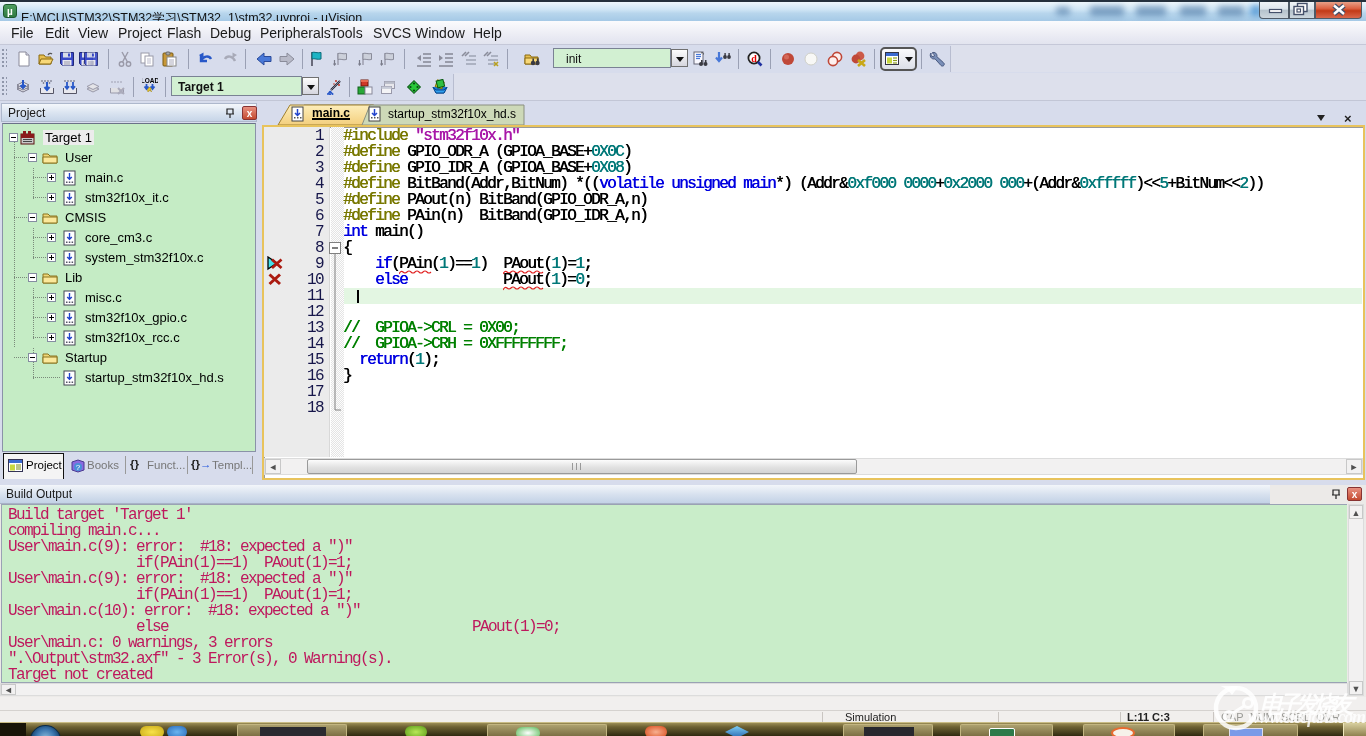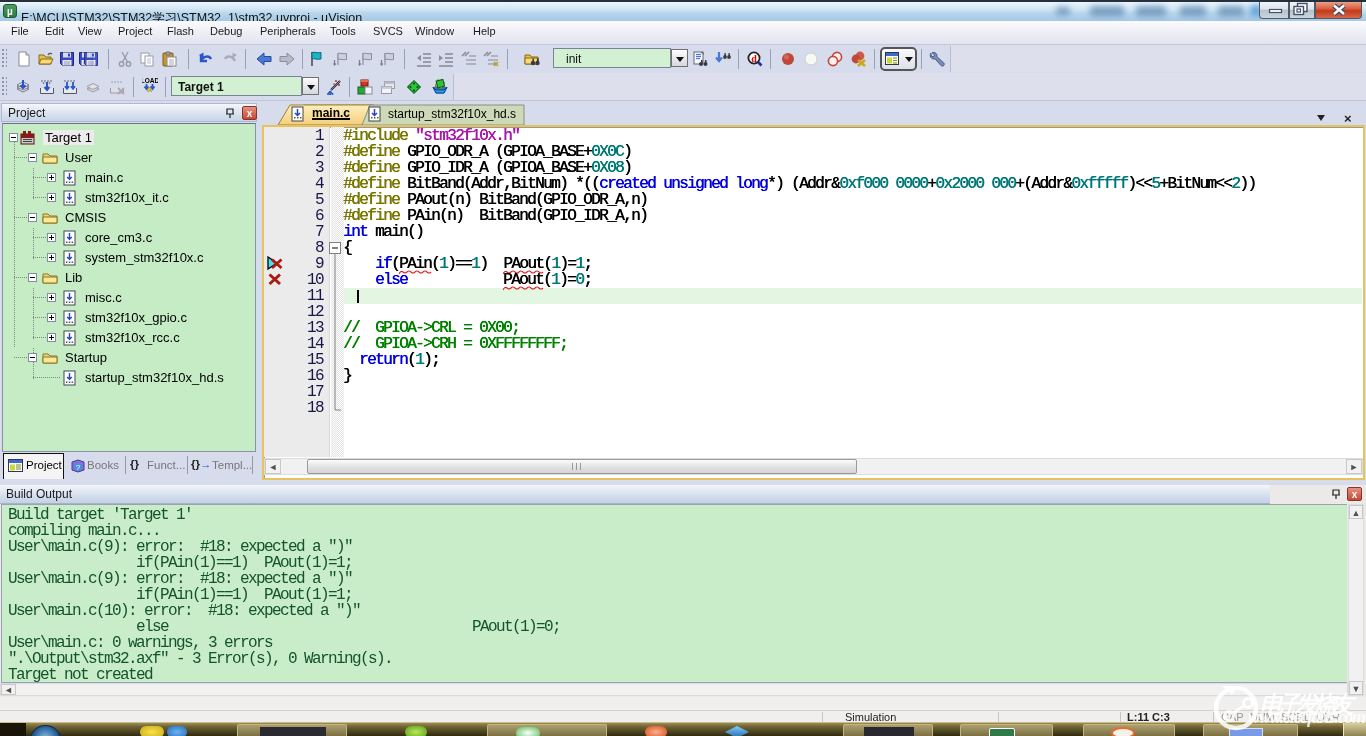--- a/index.html
+++ b/index.html
@@ -20,21 +20,21 @@
 .winbtn { top:2px; height:17px; border:1px solid #4e5a66; border-top:none; }
 #btnmin { left:1259px; width:30px; border-radius:0 0 0 4px;
   background:linear-gradient(#f0f4f7, #dce5ec 45%, #b4c2cc 50%, #ccd6dd); }
 #btnmax { left:1289px; width:26px;
   background:linear-gradient(#f0f4f7, #dce5ec 45%, #b4c2cc 50%, #ccd6dd); }
 #btnclose { left:1315px; width:47px; border-radius:0 0 4px 0;
   background:linear-gradient(#e8a088, #dd6243 40%, #c23a17 55%, #d9674b); }
 
 #menubar { left:0; top:21px; width:1366px; height:24px;
   background:linear-gradient(#fbfbfd, #e9eaf3 70%, #e2e4ef); border-bottom:1px solid #c5c8d8; }
-.menuitem { top:4px; font-size:11px; color:#1a1a1a; }
+.menuitem { top:4px; font-size:14px; color:#1a1a1a; }
 
 #toolbar1 { left:0; top:45px; width:1366px; height:28px; background:#d7dcec; }
 #toolbar2 { left:0; top:73px; width:1366px; height:28px; background:#d7dcec; border-bottom:1px solid #c2c6d6; }
 .tsep { width:1px; height:20px; background:#9aa0b4; top:4px; }
 .grip { left:2px; top:4px; width:5px; height:20px;
   background-image:radial-gradient(circle at 1px 1px, #8f96aa 1px, transparent 1.2px);
   background-size:4px 4px; }
 .combo { height:20px; background:#d2f0d2; border:1px solid #7a8294; top:3px; }
 .combobtn { width:17px; height:18px; top:4px; background:linear-gradient(#fdfdfd,#d6d6de); border:1px solid #707070; }
 .combobtn:after { content:""; position:absolute; left:4px; top:7px; border:4px solid transparent; border-top:5px solid #111; }
@@ -860,21 +860,21 @@
     <svg class="abs" style="left:239px;top:143px;" width="42" height="5">
         <path d="M0 4 Q2 0 4 2 T8 2 T12 2 T16 2 T20 2 T24 2 T28 2 T32 2 T36 2 T40 2" fill="none" stroke="#e02020" stroke-width="1.1"></path>
       </svg>
     <svg class="abs" style="left:239px;top:159px;" width="42" height="5">
         <path d="M0 4 Q2 0 4 2 T8 2 T12 2 T16 2 T20 2 T24 2 T28 2 T32 2 T36 2 T40 2" fill="none" stroke="#e02020" stroke-width="1.1"></path>
       </svg>
 
     <div id="codearea" class="mono" style="position:absolute;left:79px;top:1px;color:#000;text-shadow:0.5px 0 0 currentColor;"><span class="pp">#include</span> <span class="str">"stm32f10x.h"</span>
 <span class="pp">#define</span> GPIO_ODR_A (GPIOA_BASE+<span class="num">0X0C</span>)
 <span class="pp">#define</span> GPIO_IDR_A (GPIOA_BASE+<span class="num">0X08</span>)
-<span class="pp">#define</span> BitBand(Addr,BitNum) *((<span class="kw">created unsigned long</span>*) (Addr&amp;<span class="num">0xf000 0000</span>+<span class="num">0x2000 000</span>+(Addr&amp;<span class="num">0xfffff</span>)&lt;&lt;<span class="num">5</span>+BitNum&lt;&lt;<span class="num">2</span>))
+<span class="pp">#define</span> BitBand(Addr,BitNum) *((<span class="kw">volatile unsigned main</span>*) (Addr&amp;<span class="num">0xf000 0000</span>+<span class="num">0x2000 000</span>+(Addr&amp;<span class="num">0xfffff</span>)&lt;&lt;<span class="num">5</span>+BitNum&lt;&lt;<span class="num">2</span>))
 <span class="pp">#define</span> PAout(n) BitBand(GPIO_ODR_A,n)
 <span class="pp">#define</span> PAin(n)  BitBand(GPIO_IDR_A,n)
 <span class="kw">int</span> main()
 {
     <span class="kw">if</span>(<span class="sqg">PAin</span>(<span class="num">1</span>)==<span class="num">1</span>)  <span class="sqg">PAout</span>(<span class="num">1</span>)=<span class="num">1</span>;
     <span class="kw">else</span>            <span class="sqg">PAout</span>(<span class="num">1</span>)=<span class="num">0</span>;
 
 
 <span class="com">//  GPIOA-&gt;CRL = 0X00;</span>
 <span class="com">//  GPIOA-&gt;CRH = 0XFFFFFFFF;</span>
@@ -891,21 +891,21 @@
 
 <div class="abs" id="bopanel">
   <div class="abs" id="bohdr">
       <span style="position:absolute;left:6px;top:2px;">Build Output</span>
     <svg style="position:absolute;left:1330px;top:3px;" width="12" height="13">
         <path d="M3 2 L9 2 L9 7 L3 7 Z M6 7 L6 11 M2 7 L10 7" stroke="#222" stroke-width="1.2" fill="none"></path>
       </svg>
     <div style="position:absolute;left:1347px;top:2px;width:15px;height:14px;background:linear-gradient(#e89080,#c44a30);border:1px solid #833;border-radius:2px;color:#fff;font-size:10px;font-weight:bold;text-align:center;line-height:13px;">x</div>
   </div>
   <div class="abs" id="bocontent">
-      <div class="mono" style="position:absolute;left:6px;top:2px;color:#14532d;">Build target 'Target 1'
+      <div class="mono" style="position:absolute;left:6px;top:2px;color:#be185d;">Build target 'Target 1'
 compiling main.c...
 User\main.c(9): error:  #18: expected a ")"
                 if(PAin(1)==1)  PAout(1)=1;
 User\main.c(9): error:  #18: expected a ")"
                 if(PAin(1)==1)  PAout(1)=1;
 User\main.c(10): error:  #18: expected a ")"
                 else                                      PAout(1)=0;
 User\main.c: 0 warnings, 3 errors
 ".\Output\stm32.axf" - 3 Error(s), 0 Warning(s).
 Target not created</div>

